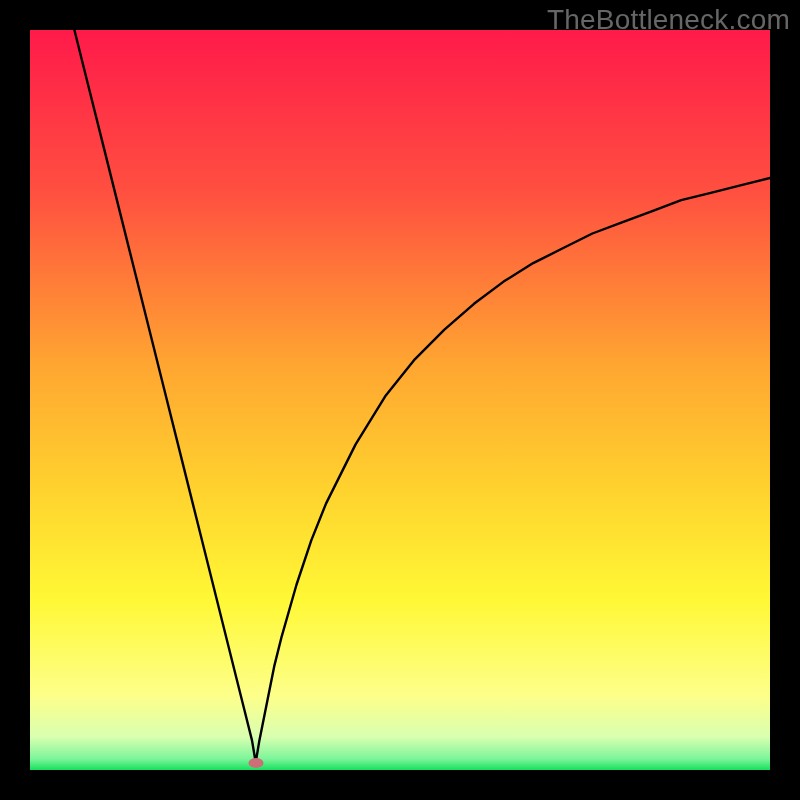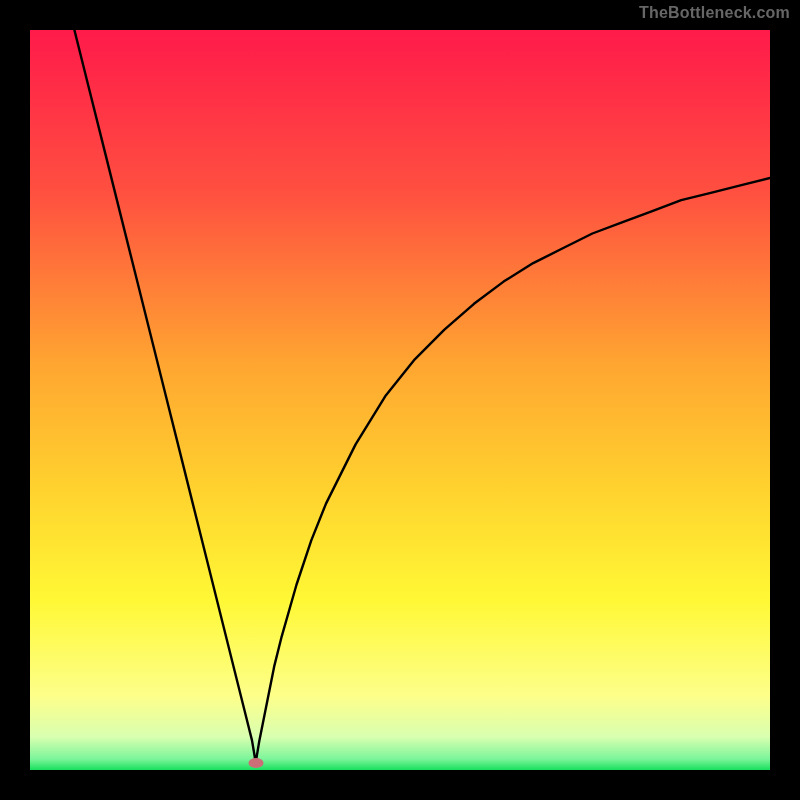--- a/index.html
+++ b/index.html
@@ -15,22 +15,22 @@
     position: relative;
     width: 800px;
     height: 800px;
     background: #000;
   }
   .watermark {
     position: absolute;
     top: 4px;
     right: 10px;
     color: #666;
-    font-size: 16px;
-    font-weight: 700;
+    font-size: 28px;
+    font-weight: 400;
     letter-spacing: 0.2px;
     z-index: 10;
   }
   .plot {
     position: absolute;
     left: 30px;
     top: 30px;
     width: 740px;
     height: 740px;
     overflow: hidden;

